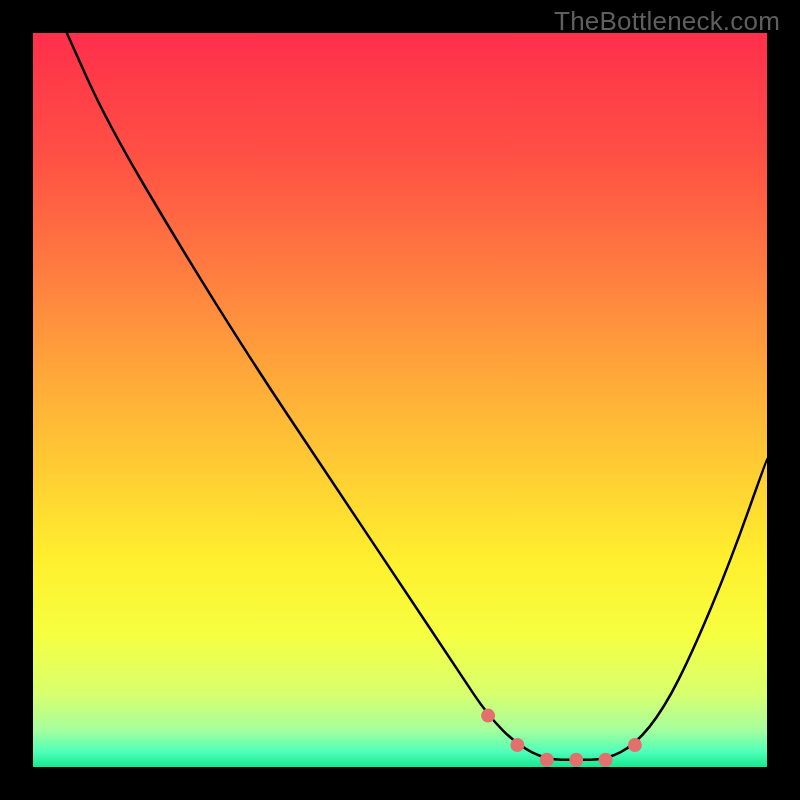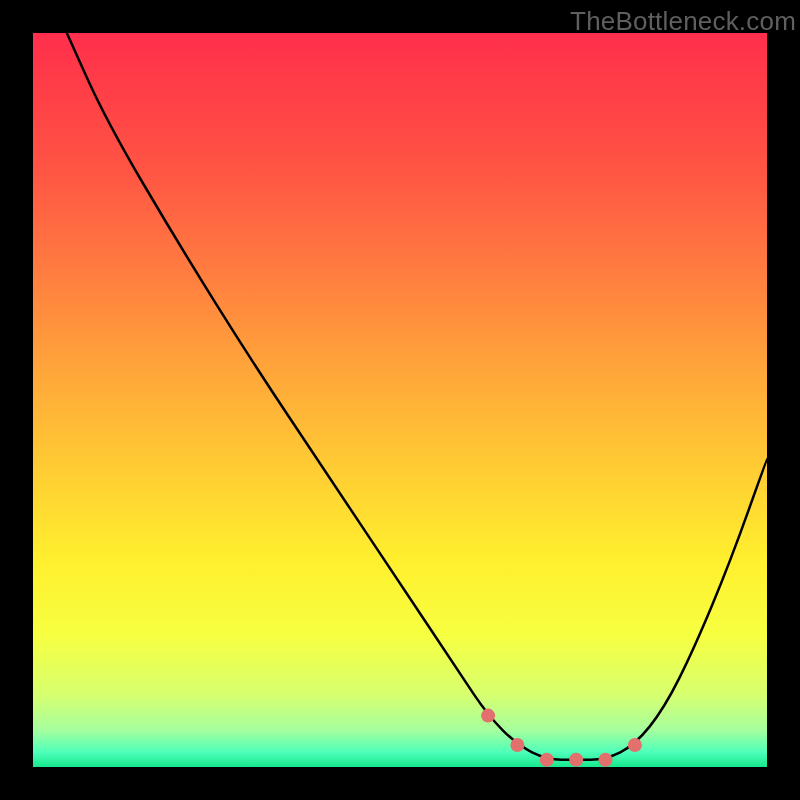--- a/index.html
+++ b/index.html
@@ -30,21 +30,21 @@
       #d8ff6e 90%,
       #a5ff9e 95%,
       #4dffb9 98%,
       #17e88e 100%
     );
     overflow: visible;
   }
   .watermark {
     position: absolute;
     top: 6px;
-    right: 4px;
+    right: 20px;
     color: #5f5f5f;
     font-size: 26px;
     font-weight: 500;
     letter-spacing: 0.2px;
     pointer-events: none;
     user-select: none;
   }
   .curve {
     position: absolute;
     left: 0;

